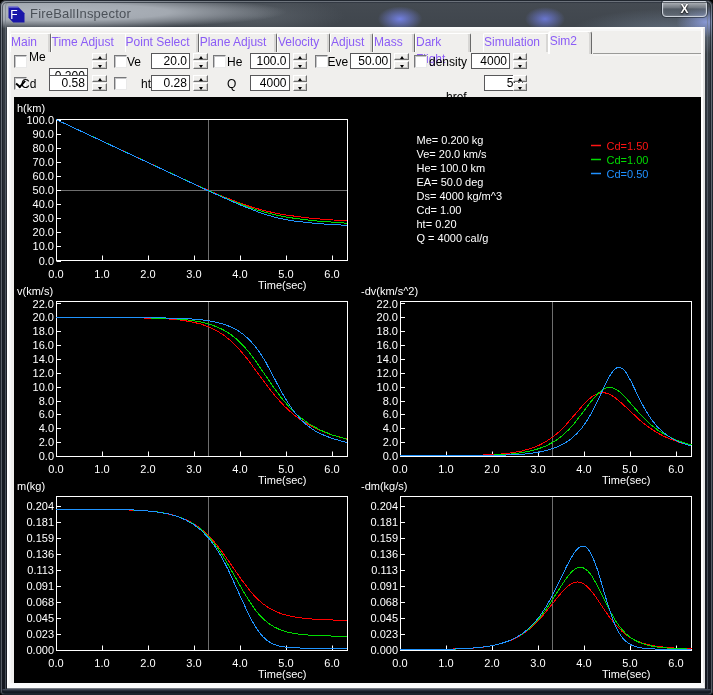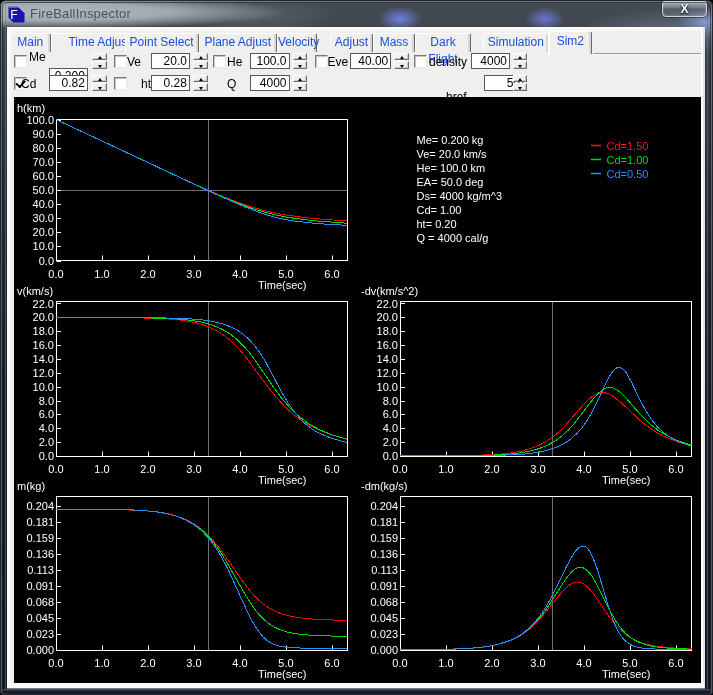--- a/index.html
+++ b/index.html
@@ -26,21 +26,21 @@
 #titlebar{position:absolute;left:0;top:0;width:713px;height:27px}
 #wicon{position:absolute;left:8px;top:6px}
 #wtitle{position:absolute;left:30px;top:6px;font-size:13px;color:#4b5158;letter-spacing:.2px}
 #closebtn{position:absolute;left:662px;top:1px;width:45px;height:16px;border:1px solid #ccd2da;border-radius:2px 2px 4px 4px;
 background:linear-gradient(to bottom, rgba(248,251,255,.60), rgba(205,214,224,.35) 40%, rgba(105,116,128,.42) 50%, rgba(130,142,156,.35));
 box-shadow:0 0 0 1px rgba(25,32,42,.55), inset 0 0 2px rgba(255,255,255,.35)}
 #closebtn span{position:absolute;left:0;right:0;top:0.5px;text-align:center;font-size:12px;font-weight:bold;color:#fff;
 text-shadow:0 1px 2px rgba(0,0,0,.95), 0 0 1px rgba(0,0,0,.8);line-height:13px}
 #tabs{position:absolute;left:0;top:0;width:713px;height:0}
 .tab{position:absolute;top:33px;height:19px;background:#f0efed;border-top:1px solid #fff;border-left:1px solid #fff;
-border-right:1px solid #6a6a6a;border-radius:2px 2px 0 0;font-size:12px;color:#1d4ed8;text-align:center;line-height:17px;
+border-right:1px solid #6a6a6a;border-radius:2px 2px 0 0;font-size:12px;color:#8b5cf6;line-height:17px;
 box-shadow:inset -2px 0 0 #d8d7d5}
 .tab.sel{top:31px;height:23px;border-radius:3px 3px 0 0;line-height:19px;z-index:2;box-shadow:inset -2px 0 0 #d8d7d5, -1px 0 0 #fff}
 #tabline{position:absolute;left:593px;top:52.5px;width:108px;height:1.5px;background:#9a9a98;box-shadow:0 1.5px 0 #fcfcfc}
 #ctrls{position:absolute;left:0;top:0;width:713px;height:0;font-size:12px}
 .cb{position:absolute;width:13px;height:13px;background:#fff;border:1px solid #77787a;border-right-color:#e9e9e9;border-bottom-color:#e9e9e9;
 box-shadow:inset 1px 1px 0 rgba(90,90,95,.35)}
 .cb.chk:after{content:"";position:absolute;left:1.6px;top:2.6px;width:7px;height:3.6px;border-left:2.2px solid #000;border-bottom:2.2px solid #000;transform:rotate(-48deg)}
 .lb{position:absolute;color:#000;line-height:16px}
 .ed{position:absolute;height:16.5px;background:#fff;border:1px solid #58585a;color:#000;text-align:right;
 padding-right:2px;line-height:14px;font-size:12px}
@@ -301,21 +301,21 @@
 <span id="wtitle">FireBallInspector</span>
 <div id="closebtn">
       <span>X</span>
     </div>
 </div>
 <div id="tabs">
     <div class="tab" style="left:10px;width:40.5px">Main</div>
     <div class="tab" style="left:50.5px;width:98px">Time Adjust</div>
     <div class="tab" style="left:124.6px;width:74.1px">Point Select</div>
     <div class="tab" style="left:198.7px;width:78.3px">Plane Adjust</div>
-    <div class="tab" style="left:277px;width:40px">Velocity</div>
+    <div class="tab" style="left:277px;width:53px">Velocity</div>
     <div class="tab" style="left:330px;width:43px">Adjust</div>
     <div class="tab" style="left:373px;width:42px">Mass</div>
     <div class="tab" style="left:415px;width:56px">Dark Flight</div>
     <div class="tab" style="left:483px;width:65.7px">Simulation</div>
     <div class="tab sel" style="left:548.7px;width:43.3px">Sim2</div>
     <div id="tabline"></div>
   </div>
 <div id="ctrls">
     <div class="cb" style="left:13.5px;top:54.5px"></div>
     <div class="lb" style="left:29px;top:49px">Me</div>
@@ -345,21 +345,21 @@
     <div class="sp" style="left:292.5px;top:52.5px">
       <div class="su">
         <i class="tu"></i>
       </div>
       <div class="sd">
         <i class="td"></i>
       </div>
     </div>
     <div class="cb" style="left:315px;top:54.5px"></div>
     <div class="lb" style="left:327.5px;top:53.5px">Eve</div>
-    <div class="ed" style="left:349.8px;top:52.5px;width:41.5px">40.00</div>
+    <div class="ed" style="left:349.8px;top:52.5px;width:41.5px">50.00</div>
     <div class="sp" style="left:394px;top:52.5px">
       <div class="su">
         <i class="tu"></i>
       </div>
       <div class="sd">
         <i class="td"></i>
       </div>
     </div>
     <div class="cb" style="left:414px;top:54.5px"></div>
     <div class="lb" style="left:429px;top:53.5px">density</div>
@@ -367,21 +367,21 @@
     <div class="sp" style="left:512.5px;top:52.5px">
       <div class="su">
         <i class="tu"></i>
       </div>
       <div class="sd">
         <i class="td"></i>
       </div>
     </div>
     <div class="cb chk" style="left:13.5px;top:76.5px"></div>
     <div class="lb" style="left:21px;top:75.5px">Cd</div>
-    <div class="ed" style="left:48.9px;top:74.5px;width:39px">0.82</div>
+    <div class="ed" style="left:48.9px;top:74.5px;width:39px">0.58</div>
     <div class="sp" style="left:92px;top:74.5px">
       <div class="su">
         <i class="tu"></i>
       </div>
       <div class="sd">
         <i class="td"></i>
       </div>
     </div>
     <div class="cb" style="left:113.5px;top:76.5px"></div>
     <div class="lb" style="left:141px;top:75.5px">ht</div>

